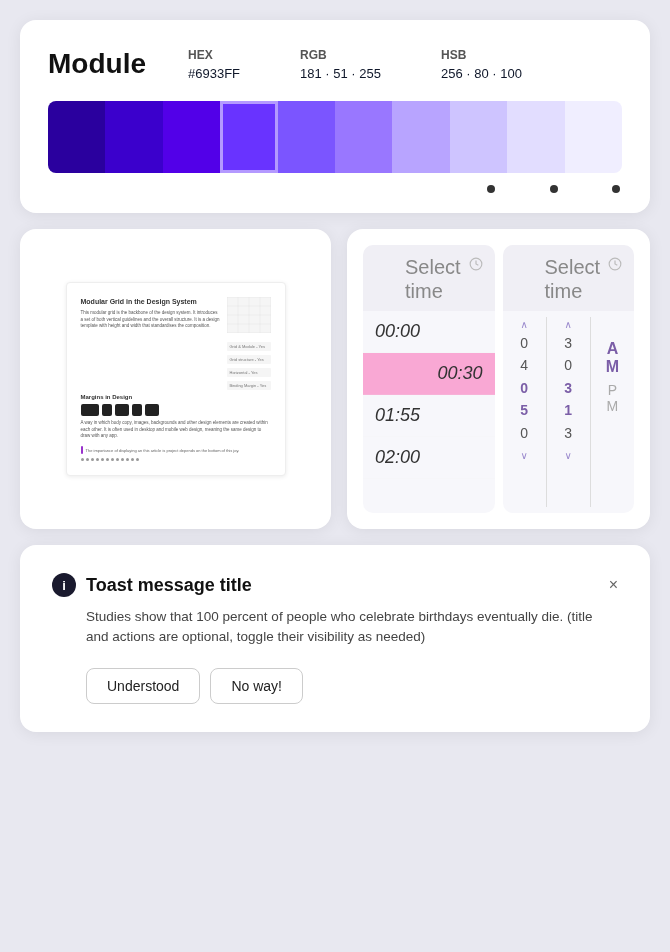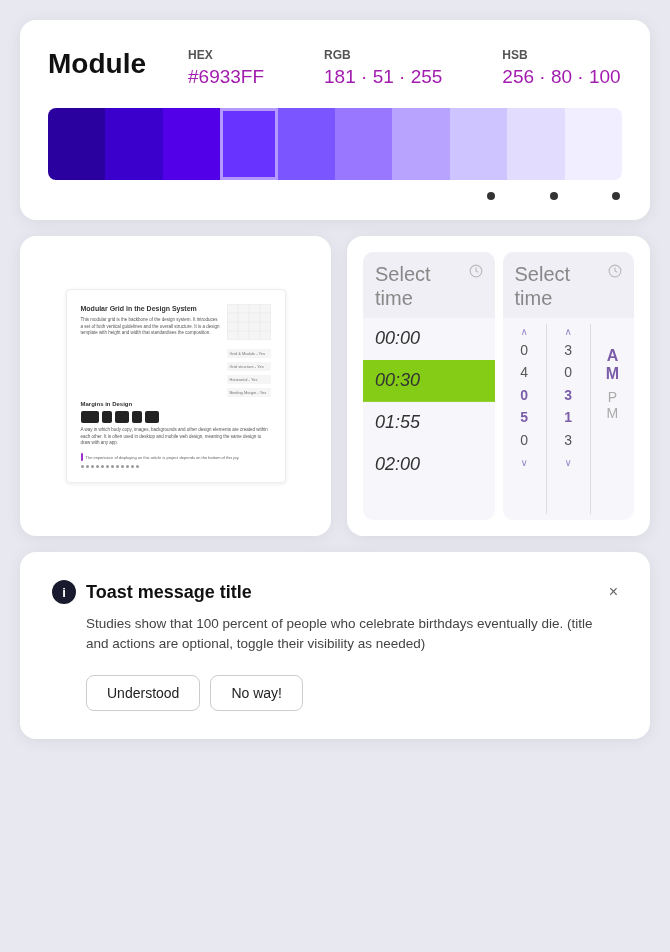--- a/index.html
+++ b/index.html
@@ -53,22 +53,22 @@
       gap: 4px;
     }
 
     .color-meta-label {
       font-size: 12px;
       font-weight: 600;
       color: #555;
     }
 
     .color-meta-value {
-      font-size: 19px;
-      color: #a21caf;
+      font-size: 13px;
+      color: #0f172a;
     }
 
     .palette-bar {
       display: flex;
       height: 72px;
       border-radius: 8px;
       overflow: hidden;
       margin-bottom: 12px;
     }
 
@@ -202,20 +202,21 @@
       justify-content: space-between;
       align-items: flex-start;
       margin-bottom: 0;
     }
 
     .time-picker-label {
       font-size: 20px;
       font-weight: 400;
       color: #888;
       line-height: 1.2;
+      margin-left: 30px;
     }
 
     .time-picker-clock-icon {
       color: #bbb;
       font-size: 12px;
       margin-top: 2px;
     }
 
     .time-list {
       flex: 1;
@@ -228,21 +229,22 @@
     .time-item {
       padding: 10px 12px;
       font-size: 18px;
       font-weight: 400;
       color: #333;
       cursor: pointer;
       border-bottom: 1px solid #eeeeee22;
     }
 
     .time-item:hover, .time-item.active {
-      background: #84cc16;
+      background: #f9a8d4;
+      text-align: right;
     }
 
     
     .scroll-picker-header {
       background: #f0eff5;
       border-radius: 10px 10px 0 0;
       padding: 10px 12px 8px;
       display: flex;
       justify-content: space-between;
       align-items: flex-start;

